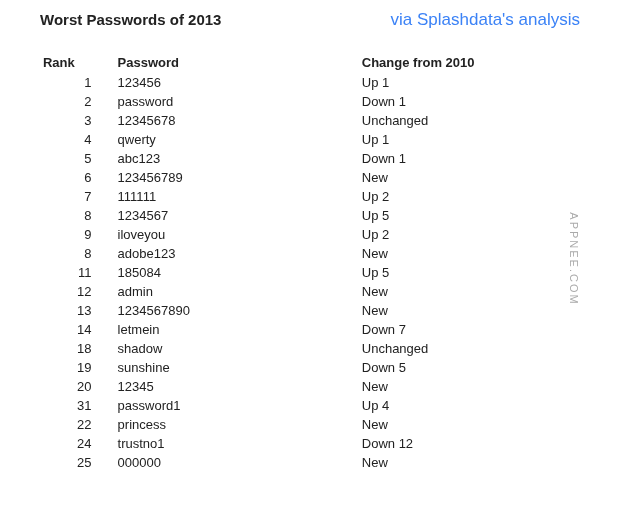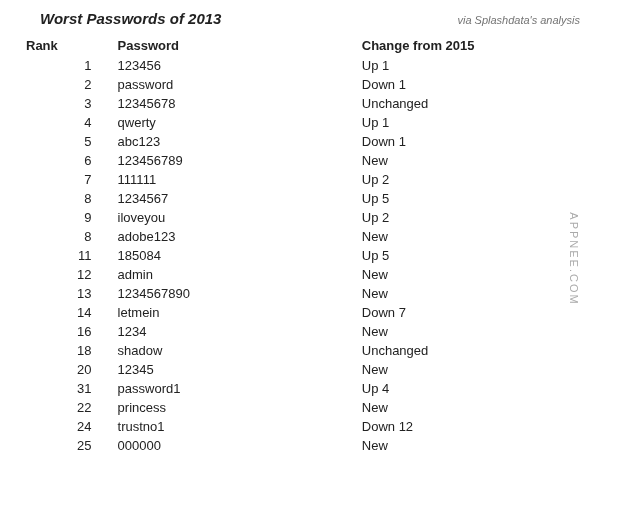--- a/index.html
+++ b/index.html
@@ -13,51 +13,50 @@
       overflow: hidden;
       position: relative;
     }
     .page-container {
       padding: 10px 20px;
     }
     .title-row {
       display: flex;
       justify-content: space-between;
       align-items: baseline;
-      margin-bottom: 8px;
+      margin-bottom: 22px;
       padding: 0 20px;
-      font-style: italic;
     }
     .main-title {
       font-size: 15px;
       font-weight: bold;
     }
     .subtitle {
-      font-size: 11px;
-      color: #737373;
+      font-size: 17px;
+      color: #3b82f6;
     }
     table {
       width: 100%;
       border-collapse: collapse;
       margin: 0 auto;
     }
     th {
       font-weight: bold;
       text-align: left;
       padding: 3px 6px;
       font-size: 13px;
     }
     td {
       padding: 2px 6px;
       font-size: 13px;
     }
     .col-rank { width: 60px; text-align: right; padding-right: 20px; }
     .col-password { width: 160px; }
     .col-change { width: 160px; }
-    .th-rank { text-align: left; padding-right: 20px; }
+    .th-rank { text-align: center; padding-right: 20px; }
     .watermark {
       position: absolute;
       right: 0;
       top: 50%;
       transform: translateY(-50%) rotate(90deg);
       transform-origin: center center;
       font-size: 11px;
       color: #aaa;
       letter-spacing: 2px;
       white-space: nowrap;
@@ -69,21 +68,21 @@
 <div class="page-container">
   <div class="title-row">
     <span class="main-title">Worst Passwords of 2013</span>
     <span class="subtitle">via Splashdata's analysis</span>
   </div>
   <table>
     <thead>
       <tr>
         <th class="col-rank th-rank">Rank</th>
         <th class="col-password">Password</th>
-        <th class="col-change">Change from 2015</th>
+        <th class="col-change">Change from 2010</th>
       </tr>
     </thead>
     <tbody id="table-body">
     <tr>
           <td class="col-rank">1</td>
           <td class="col-password">123456</td>
           <td class="col-change">Up 1</td>
         </tr>
         <tr>
           <td class="col-rank">2</td>
@@ -144,28 +143,28 @@
           <td class="col-rank">13</td>
           <td class="col-password">1234567890</td>
           <td class="col-change">New</td>
         </tr>
         <tr>
           <td class="col-rank">14</td>
           <td class="col-password">letmein</td>
           <td class="col-change">Down 7</td>
         </tr>
         <tr>
-          <td class="col-rank">16</td>
-          <td class="col-password">1234</td>
-          <td class="col-change">New</td>
-        </tr>
-        <tr>
           <td class="col-rank">18</td>
           <td class="col-password">shadow</td>
           <td class="col-change">Unchanged</td>
+        </tr>
+        <tr>
+          <td class="col-rank">19</td>
+          <td class="col-password">sunshine</td>
+          <td class="col-change">Down 5</td>
         </tr>
         <tr>
           <td class="col-rank">20</td>
           <td class="col-password">12345</td>
           <td class="col-change">New</td>
         </tr>
         <tr>
           <td class="col-rank">31</td>
           <td class="col-password">password1</td>
           <td class="col-change">Up 4</td>

